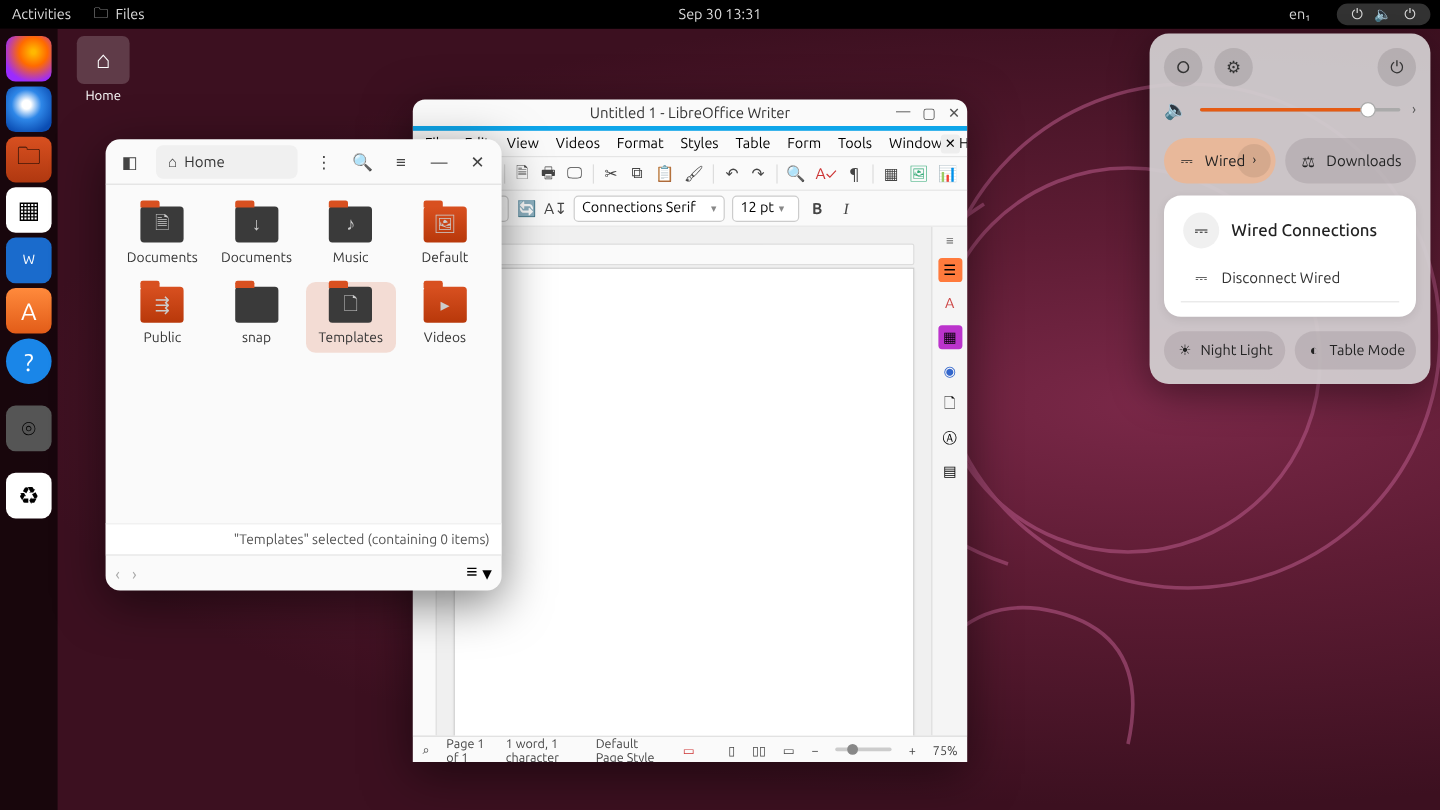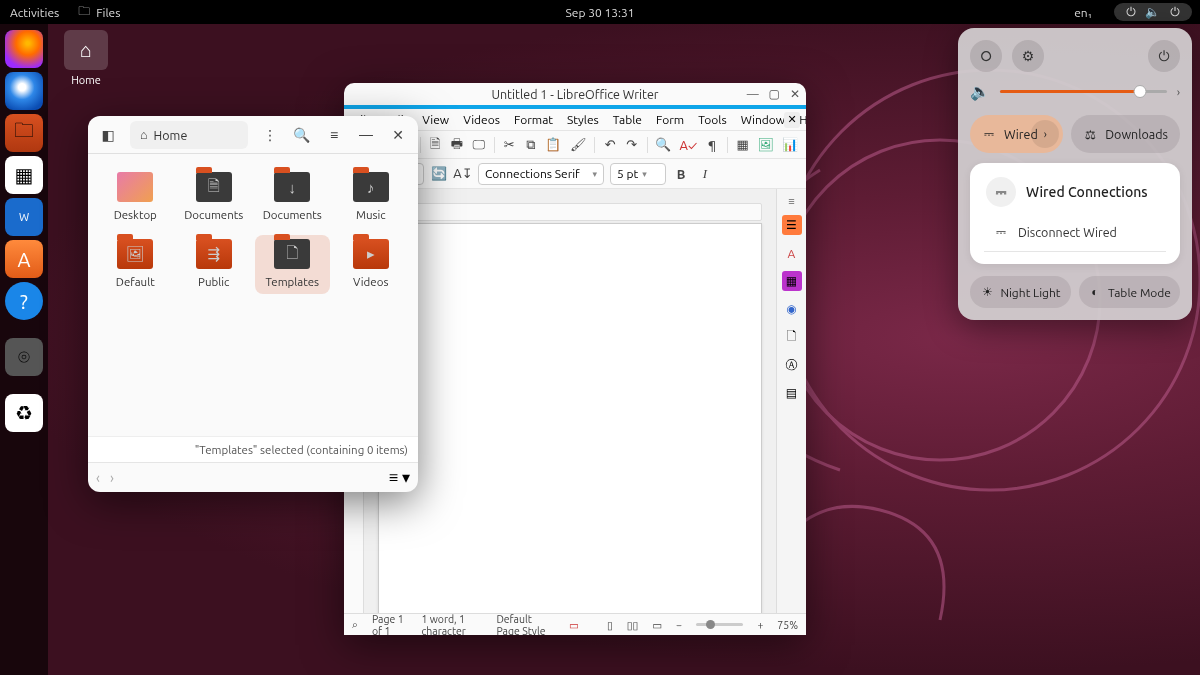--- a/index.html
+++ b/index.html
@@ -195,21 +195,21 @@
         <span>ph Sty</span>
         <span class="caret">▾</span>
       </div>
     <span class="tbtn">🔄</span>
     <span class="tbtn">A↧</span>
     <div class="combo" style="width:126px">
         <span>Connections Serif</span>
         <span class="caret" style="margin-left:auto">▾</span>
       </div>
     <div class="combo" style="width:56px">
-        <span>5 pt</span>
+        <span>12 pt</span>
         <span class="caret">▾</span>
       </div>
     <span class="tbtn" style="font-weight:bold">B</span>
     <span class="tbtn" style="font-style:italic;font-family:serif">I</span>
   </div>
   <div class="writer-body">
     <div class="ruler-v"></div>
     <div class="page-area">
       <div class="ruler-h"></div>
       <div class="page"></div>
@@ -250,42 +250,42 @@
         <span>Home</span>
       </div>
     <span class="hbtn">⋮</span>
     <span class="hbtn">🔍</span>
     <span class="hbtn">≡</span>
     <span class="hbtn">—</span>
     <span class="hbtn">✕</span>
   </div>
   <div class="files-body" id="files-body">
       <div class="file-item">
-        <div class="folder desktop"></div>
-        <span>Desktop</span>
-      </div>
-      <div class="file-item">
         <div class="folder dark">🗎</div>
         <span>Documents</span>
       </div>
       <div class="file-item">
         <div class="folder dark">↓</div>
         <span>Documents</span>
       </div>
       <div class="file-item">
         <div class="folder dark">♪</div>
         <span>Music</span>
       </div>
       <div class="file-item">
         <div class="folder user">🖼</div>
         <span>Default</span>
       </div>
       <div class="file-item">
         <div class="folder user">⇶</div>
         <span>Public</span>
+      </div>
+      <div class="file-item">
+        <div class="folder dark"></div>
+        <span>snap</span>
       </div>
       <div class="file-item selected">
         <div class="folder dark">🗋</div>
         <span>Templates</span>
       </div>
       <div class="file-item">
         <div class="folder user">▸</div>
         <span>Videos</span>
       </div>
     </div>

